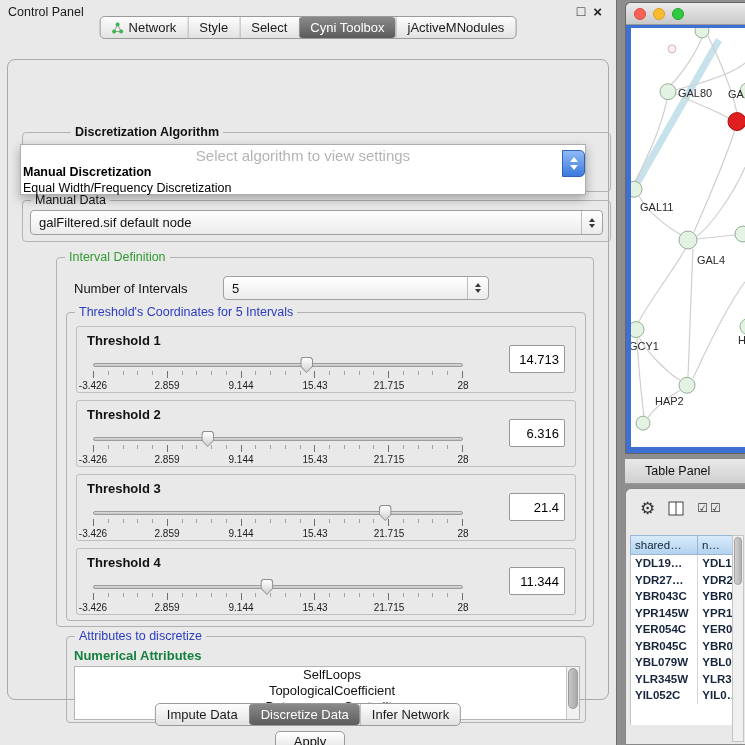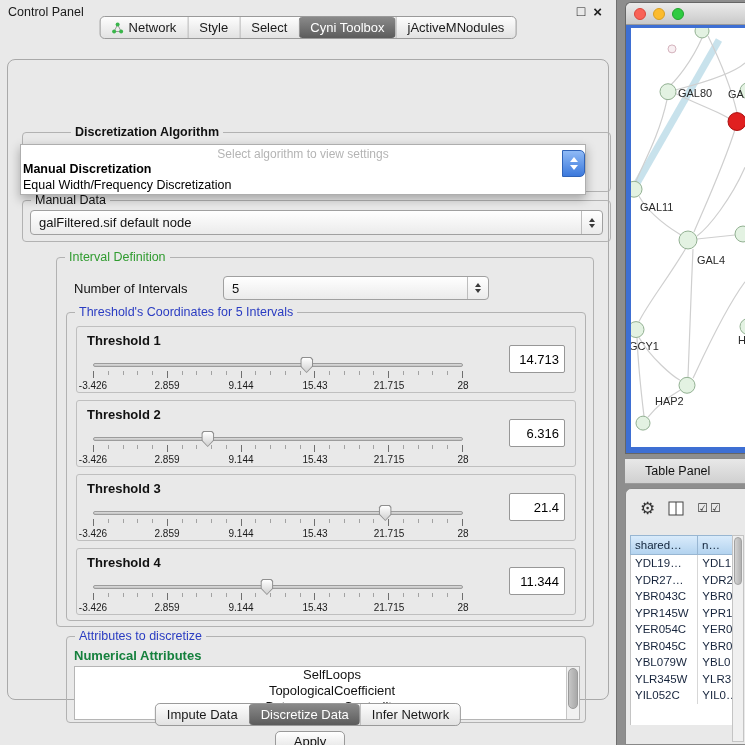--- a/index.html
+++ b/index.html
@@ -41,21 +41,21 @@
   .fs-algorithm { left:14px; top:72px; width:589px; height:60px; }
   .fs-tabledata { left:14px; top:140px; width:589px; height:42px; }
   .fs-interval  { left:48px; top:197px; width:538px; height:370px; }
   .fs-thresholds{ left:58px; top:252px; width:520px; height:309px; }
   .fs-attrs     { left:58px; top:576px; width:520px; height:87px; }
 
   
   .popup { position:absolute; left:12px; top:84px; width:566px; height:51px;
     background:#fff; border:1px solid #aeaeae; z-index:40;
     box-shadow:0 4px 10px rgba(0,0,0,.3); }
-  .popup .prompt { text-align:center; color:#b4b4b4; font-size:12px; padding-top:2px; }
+  .popup .prompt { text-align:center; color:#b4b4b4; font-size:15px; padding-top:2px; }
   .popup .opt { font-size:12.5px; padding-left:2px; line-height:16px; color:#000; white-space:nowrap; }
   .popup .opt.bold { font-weight:bold; }
   .combo-stepper-blue { position:absolute; left:554px; top:90px; width:23px; height:27px; z-index:50;
     background:linear-gradient(#8fbaf6,#3c79dc); border:1px solid #2f63b8; border-radius:0 5px 5px 0;
     display:flex; flex-direction:column; align-items:center; justify-content:center; gap:3px; }
   .tri-up-w { width:0; height:0; border-left:4px solid transparent; border-right:4px solid transparent; border-bottom:5px solid #fff; }
   .tri-dn-w { width:0; height:0; border-left:4px solid transparent; border-right:4px solid transparent; border-top:5px solid #fff; }
 
   
   .combo { position:absolute; border:1px solid #a0a0a0; border-radius:4px;
@@ -131,21 +131,21 @@
   .ttoolbar { position:absolute; left:0; top:0; right:0; height:38px; display:flex; align-items:center; gap:13px; padding-left:14px; }
   .gear { font-size:17px; color:#333; line-height:1; }
   .cbx { font-size:12px; color:#333; line-height:1; }
   .cbx-group { display:flex; gap:2px; }
   .tgrid { position:absolute; left:4px; top:46px; width:104px; bottom:0; }
   .thead { display:flex; height:20px; }
   .hcell { background:linear-gradient(#d9ebfb,#b3d3ef); border:1px solid #98b6d2; border-left:none;
     font-size:11.5px; color:#10233a; display:flex; align-items:center; padding-left:4px; overflow:hidden; white-space:nowrap; }
   .hcell:first-child { border-left:1px solid #98b6d2; }
   .hc0 { width:68px; } .hc1 { width:36px; }
-  .tbody { background:#fff; border-left:1px solid #c4c4c4; min-height:170px; }
+  .tbody { background:#fff; border-left:1px solid #c4c4c4; min-height:170px;font-weight:bold; }
   .trow { display:flex; height:16.5px; }
   .tcell { font-size:11.5px; color:#16243c; padding-left:4px; overflow:hidden; white-space:nowrap;
     border-right:1px solid #d7d7d7; display:flex; align-items:center; }
   .tcell.c0 { width:68px; } .tcell.c1 { width:36px; border-right:none; }
   .tscroll { position:absolute; right:1px; top:46px; bottom:2px; width:12px;
     background:#f0f0f0; border:1px solid #c4c4c4; }
   .tscroll .sthumb { position:absolute; left:1px; right:1px; top:1px; height:48px;
     background:linear-gradient(90deg,#d2d2d2,#b2b2b2); border-radius:5px; border:1px solid #a2a2a2; }
 
   .colicon { display:inline-block; }

